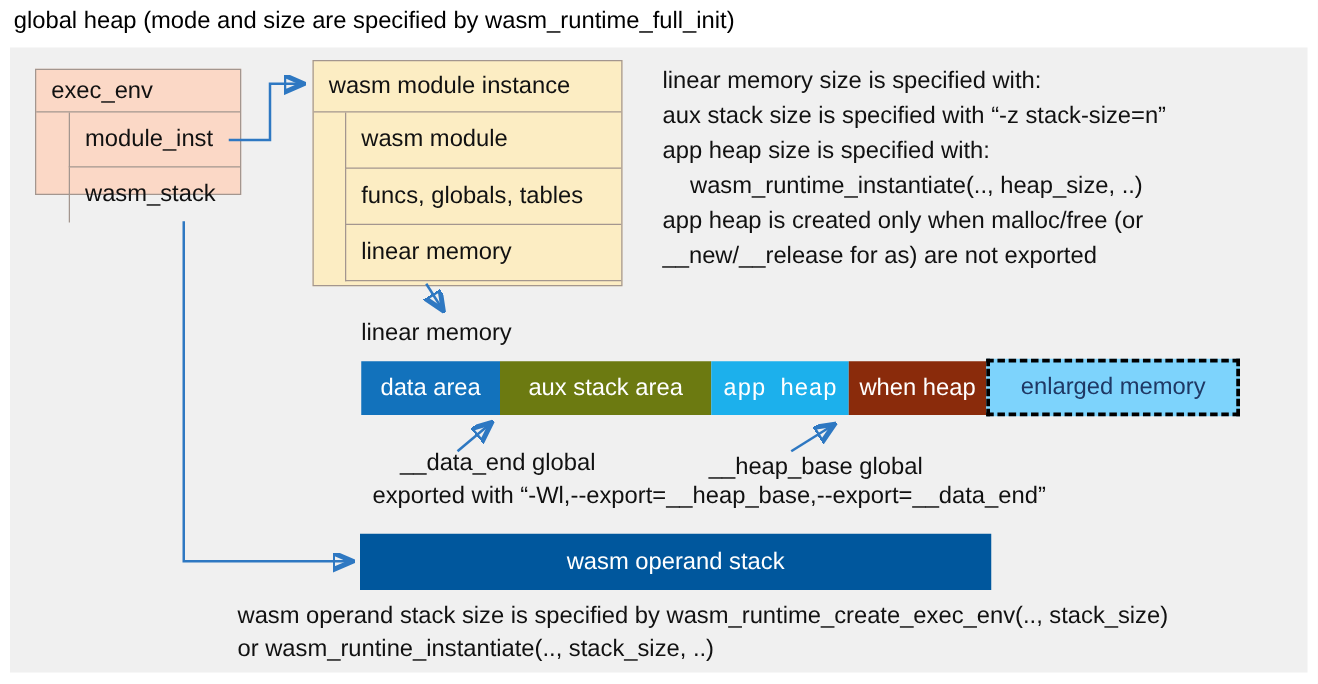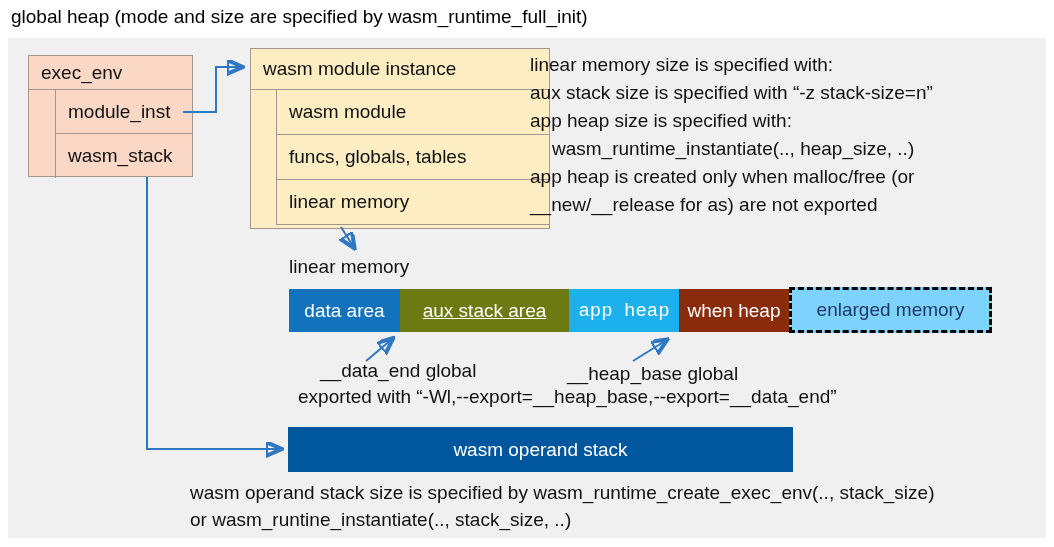--- a/index.html
+++ b/index.html
@@ -6,25 +6,25 @@
   .canvas{position:relative;width:1054px;height:547px;background:#ffffff;
           font-family:"Liberation Sans",sans-serif;overflow:hidden;color:#111;}
   .title{position:absolute;left:11px;top:6px;font-size:19px;color:#000;white-space:nowrap;}
   .panel{position:absolute;left:8px;top:38px;width:1038px;height:500px;background:#F0F0F0;}
 
   
   .box{position:absolute;border:1px solid #A3968F;font-size:19px;box-sizing:border-box;}
   .box-header{display:flex;align-items:center;padding-left:12px;border-bottom:1px solid #A3968F;box-sizing:border-box;}
   .subrow{display:flex;align-items:center;padding-left:12px;border-left:1px solid #A3968F;
           border-bottom:1px solid #A3968F;box-sizing:border-box;}
-  #exec-env-box{left:28px;top:55px;width:165px;height:122px;}
+  #exec-env-box{left:28px;top:55px;width:165px;height:101px;}
   #exec-env-box .box-header{height:34px;}
   #exec-env-box .subrow{margin-left:26px;height:44px;}
   #exec-env-box .subrow:last-child{border-bottom:none;}
-  #module-instance-box{left:250px;top:48px;width:300px;height:181px;}
+  #module-instance-box{left:250px;top:48px;width:248px;height:181px;}
   #module-instance-box .box-header{height:41px;}
   #module-instance-box .subrow{margin-left:25px;height:45px;}
 
   
   .notes{position:absolute;left:530px;top:51px;width:512px;font-size:19px;line-height:28px;}
   .notes .indent{padding-left:22px;}
 
   
   .lm-caption{position:absolute;left:289px;top:256px;font-size:19px;}
   .seg{position:absolute;top:289px;height:43px;display:flex;align-items:center;justify-content:center;
@@ -77,21 +77,21 @@
     <div>linear memory size is specified with:</div>
     <div>aux stack size is specified with “-z stack-size=n”</div>
     <div>app heap size is specified with:</div>
     <div class="indent">wasm_runtime_instantiate(.., heap_size, ..)</div>
     <div>app heap is created only when malloc/free (or</div>
     <div>__new/__release for as) are not exported</div>
   </div>
 
   <div class="lm-caption">linear memory</div>
   <div class="seg seg0" style="background-color: rgb(18, 114, 188);">data area</div>
-  <div class="seg seg1" style="background-color: rgb(108, 122, 17); text-decoration: underline;">aux stack area</div>
+  <div class="seg seg1" style="background-color: rgb(108, 122, 17);">aux stack area</div>
   <div class="seg seg2" style="background-color: rgb(28, 176, 236); font-family: Liberation Mono, monospace;">app heap</div>
   <div class="seg seg3" style="background-color: rgb(138, 43, 11);">when heap</div>
   <div class="enlarged" style="color: rgb(31, 56, 100);">enlarged memory</div>
 
   <div class="ann" id="ann-data-end">__data_end global</div>
   <div class="ann" id="ann-heap-base">__heap_base global</div>
   <div class="ann" id="ann-exported">exported with “-Wl,--export=__heap_base,--export=__data_end”</div>
 
   <div class="operand-bar" style="background-color: rgb(0, 87, 157);">wasm operand stack</div>
   <div class="bottom-note">

